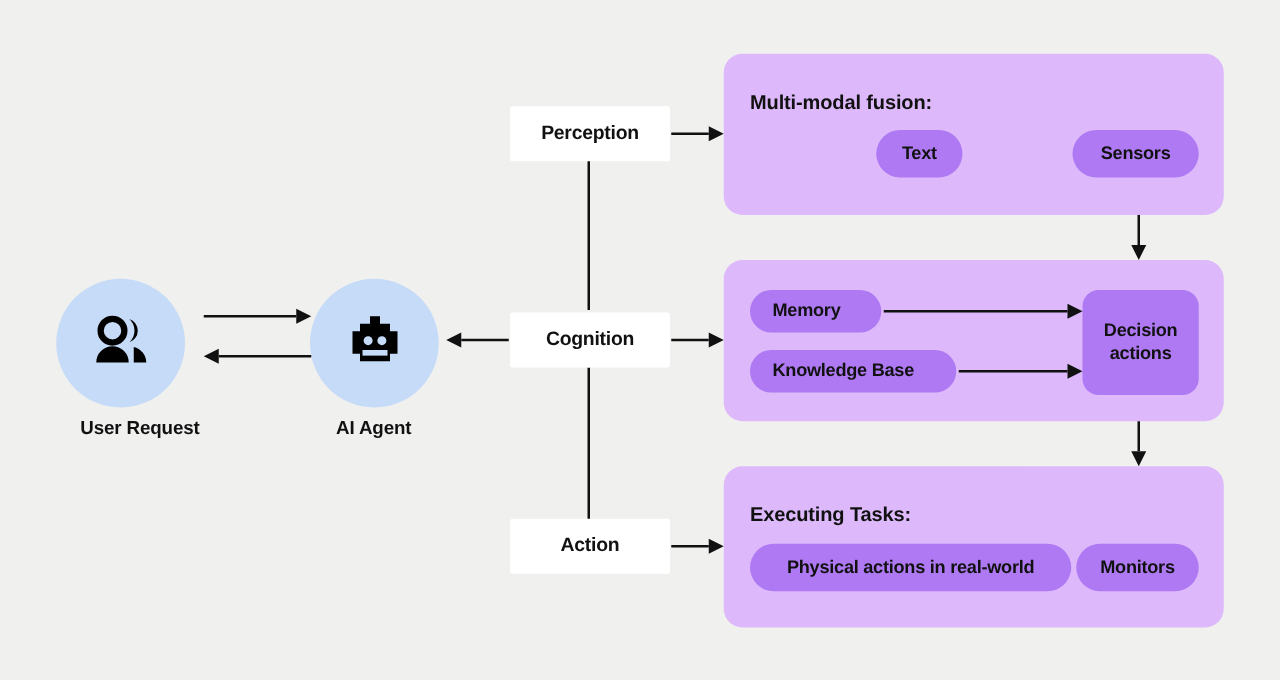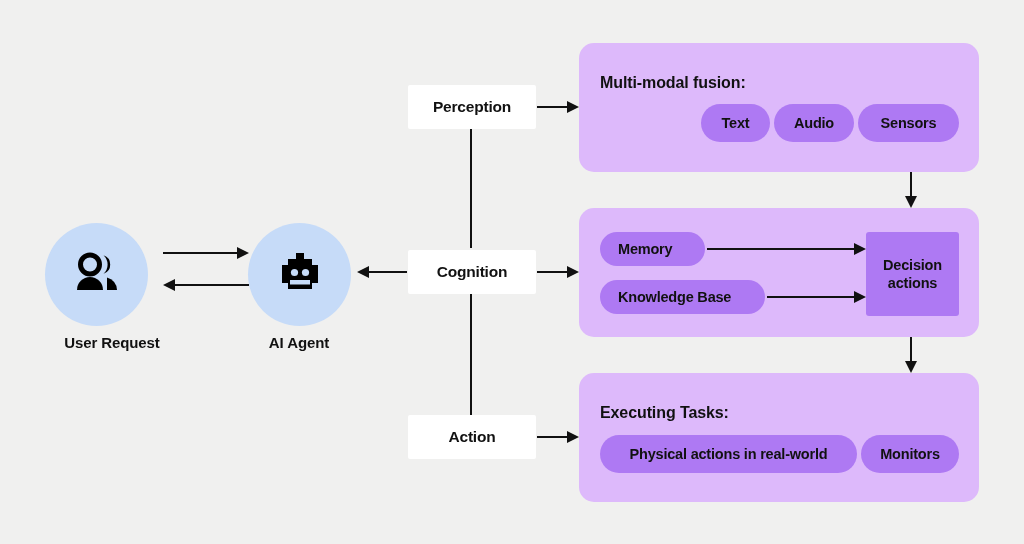--- a/index.html
+++ b/index.html
@@ -73,21 +73,21 @@
     justify-content: center;
     font-size: 14.5px;
     font-weight: bold;
     color: #111111;
     letter-spacing: -0.2px;
     white-space: nowrap;
   }
   .rrect {
     position: absolute;
     background: #ae79f3;
-    border-radius: 3px;
+    border-radius: 13px;
     display: flex;
     flex-direction: column;
     align-items: center;
     justify-content: center;
     font-size: 14.5px;
     font-weight: bold;
     color: #111111;
     line-height: 1.25;
     letter-spacing: -0.2px;
     text-align: center;
@@ -167,23 +167,20 @@
   <svg class="arrow" style="left:537px; top:429px; width:42px; height:16px;">
     <line x1="0" y1="8" x2="30" y2="8"></line>
     <polygon points="30,2 42,8 30,14" fill="#111111"></polygon>
   </svg>
 
   <div class="panel" style="left:579px; top:43px; width:400px; height:129px;"></div>
   <div class="panel-title" style="left:600px; top:74px;">Multi-modal fusion:</div>
   <div class="pill" style="left:701px; top:104px; width:69px; height:38px;">
     <span>Text</span>
   </div>
-  <div class="pill" style="left:774px; top:104px; width:80px; height:38px;">
-    <span>Audio</span>
-  </div>
   <div class="pill" style="left:858px; top:104px; width:101px; height:38px;">
     <span>Sensors</span>
   </div>
 
   <svg class="arrow" style="left:903px; top:172px; width:16px; height:36px;">
     <line x1="8" y1="0" x2="8" y2="24"></line>
     <polygon points="2,24 14,24 8,36" fill="#111111"></polygon>
   </svg>
 
   <div class="panel" style="left:579px; top:208px; width:400px; height:129px;"></div>

